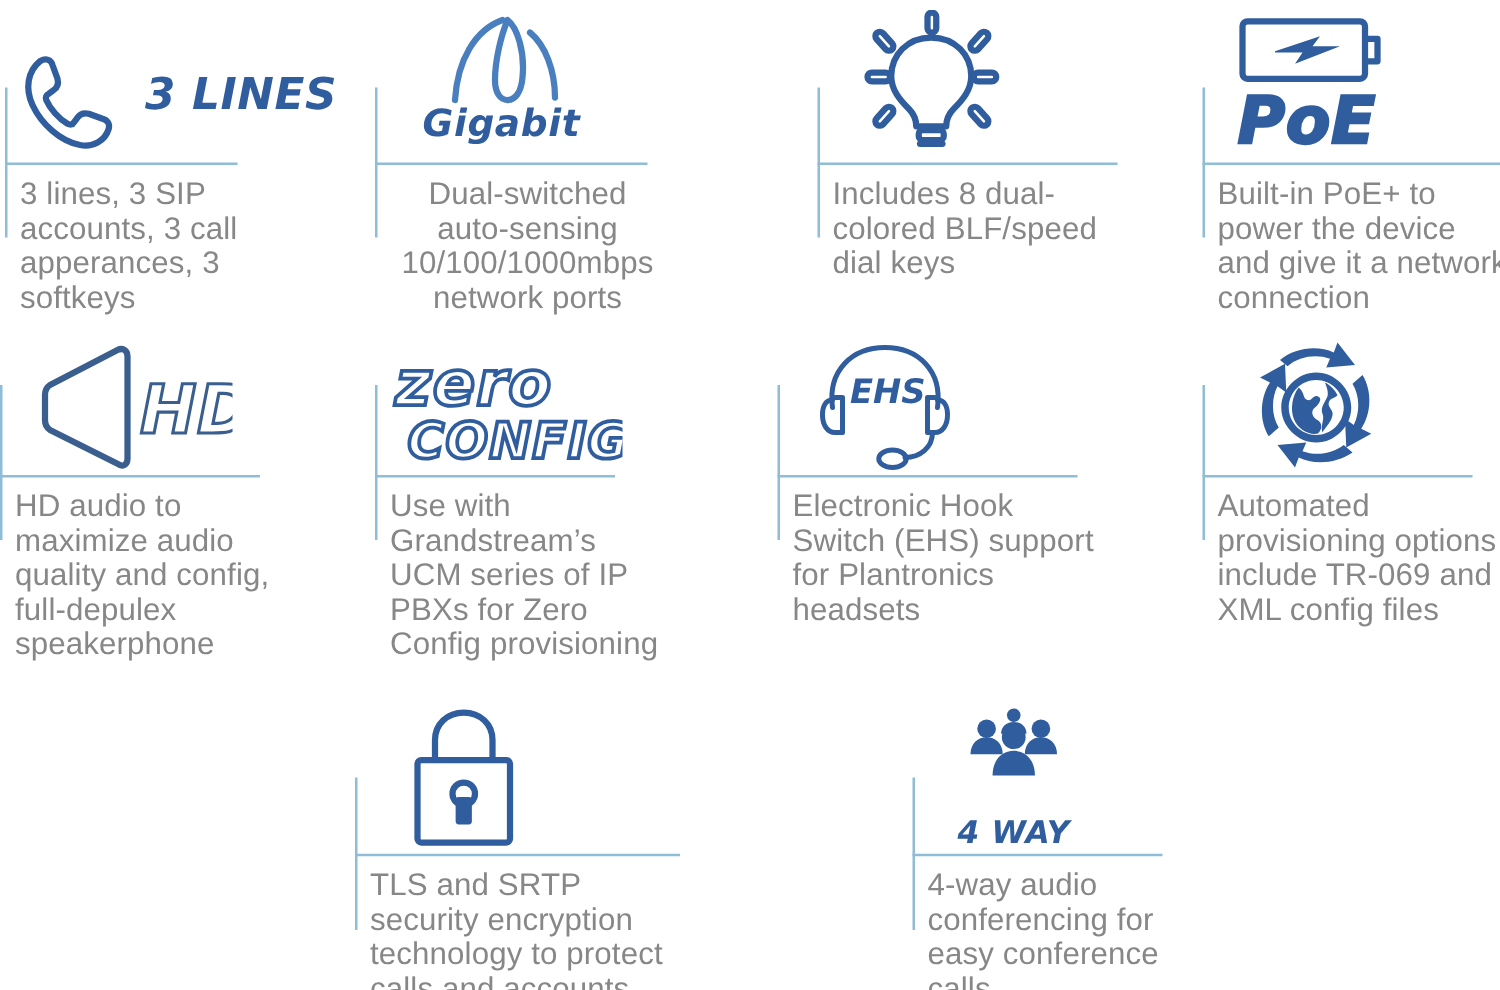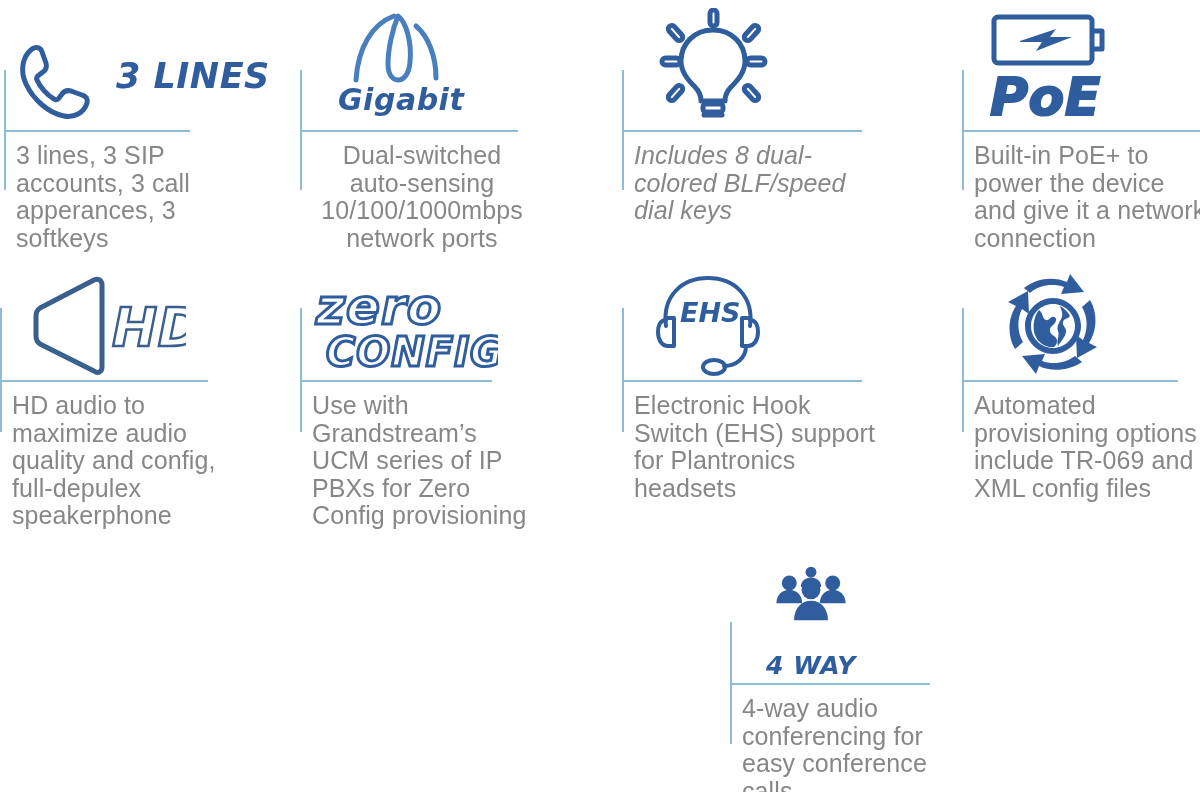--- a/index.html
+++ b/index.html
@@ -81,32 +81,32 @@
         <path d="M18 12 C8 20, 6 34, 12 47 C19 62, 34 76, 50 79 C60 81, 70 76, 73 66 C74 62, 72 59, 68 58 L57 54 C53 53, 50 54, 48 57 L45 61 C44 63, 42 63, 40 62 C33 58, 26 50, 23 43 C22 41, 23 39, 25 38 L29 35 C32 33, 33 30, 32 26 L28 15 C27 11, 23 9, 18 12 Z" fill="none" stroke="#2f5d9e" stroke-width="5" stroke-linejoin="round"></path>
       </svg>
       <span class="wordmark" style="font-size:35px; margin-left:22px; margin-bottom:26px; white-space:nowrap;">3 LINES</span>
     </div>
     <div class="desc" style="left:12px; top:134px; width:180px;">3 lines, 3 SIP accounts, 3 call apperances, 3 softkeys</div>
   </div>
 
   <div class="feature" style="left:300px; top:8px; width:260px; height:250px;">
     <div class="v-rule" style="top:62px; height:120px;"></div>
     <div class="h-rule" style="top:122px; width:218px;"></div>
-    <div class="icon-wrap" style="left:38px; top:0px; height:118px; flex-direction:column; align-items:center; justify-content:flex-start;">
+    <div class="icon-wrap" style="left:38px; top:0px; height:118px; flex-direction:column; justify-content:flex-start;">
       <svg width="110" height="78" viewBox="0 0 110 78">
         <path d="M10 72 C12 40, 26 16, 48 8" fill="none" stroke="#4a7fbf" stroke-width="5" stroke-linecap="round"></path>
         <path d="M52 8 C60 14, 66 34, 64 54 C63 66, 58 72, 52 72 C46 72, 42 66, 42 56 C42 40, 47 20, 52 8 Z" fill="none" stroke="#4a7fbf" stroke-width="5" stroke-linejoin="round"></path>
         <path d="M70 18 C82 28, 90 48, 90 70" fill="none" stroke="#4a7fbf" stroke-width="5" stroke-linecap="round"></path>
       </svg>
       <span class="wordmark" style="font-size:30px; margin-top:-4px;">Gigabit</span>
     </div>
     <div class="desc" style="left:12px; top:134px; width:220px;text-align:center;">Dual-switched auto-sensing 10/100/1000mbps network ports</div>
   </div>
 
-  <div class="feature" style="left:622px; top:8px; width:280px; height:250px;font-style:italic;">
+  <div class="feature" style="left:654px; top:8px; width:280px; height:250px;">
     <div class="v-rule" style="top:62px; height:120px;"></div>
     <div class="h-rule" style="top:122px; width:240px;"></div>
     <div class="icon-wrap" style="left:26px; top:0px; height:118px;">
       <svg width="130" height="118" viewBox="0 0 130 118">
         <g fill="none" stroke="#2f5d9e" stroke-width="5" stroke-linecap="round" stroke-linejoin="round">
           <path d="M65 22 C46 22, 33 36, 33 53 C33 64, 40 72, 47 79 C51 83, 53 88, 53 93 L77 93 C77 88, 79 83, 83 79 C90 72, 97 64, 97 53 C97 36, 84 22, 65 22 Z"></path>
           <rect x="55" y="96" width="20" height="8" rx="3"></rect>
           <path d="M56 107 L74 107"></path>
           <rect x="62" y="2" width="7" height="16" rx="3.5"></rect>
           <rect x="14" y="50" width="18" height="7" rx="3.5"></rect>
@@ -194,20 +194,36 @@
           <path d="M30 18 C42 8, 60 6, 73 12 L76 4 L90 22 L67 24 L70 17 C59 13, 45 15, 36 23 Z"></path>
           <path d="M96 30 C104 43, 103 61, 95 73 L103 77 L83 88 L82 65 L89 70 C94 60, 94 47, 88 37 Z"></path>
           <path d="M88 92 C75 101, 57 102, 45 96 L42 104 L28 86 L51 84 L48 91 C59 95, 72 93, 81 86 Z"></path>
           <path d="M21 79 C13 66, 14 48, 22 36 L14 32 L34 21 L35 44 L28 39 C23 49, 23 62, 29 72 Z"></path>
         </g>
       </svg>
     </div>
     <div class="desc" style="left:12px; top:122px; width:230px;">Automated provisioning options include TR-069 and XML config files</div>
   </div>
 
+  <div class="feature" style="left:284px; top:560px; width:280px; height:232px;">
+    <div class="v-rule" style="top:62px; height:122px;"></div>
+    <div class="h-rule" style="top:123px; width:260px;"></div>
+    <div class="icon-wrap" style="left:42px; top:2px; height:118px;">
+      <svg width="90" height="118" viewBox="0 0 90 118">
+        <g fill="none" stroke="#2f5d9e" stroke-width="5" stroke-linejoin="round">
+          <path d="M22 46 L22 30 C22 17, 32 8, 45 8 C58 8, 68 17, 68 30 L68 46"></path>
+          <rect x="8" y="46" width="74" height="66" rx="3"></rect>
+          <circle cx="45" cy="73" r="9"></circle>
+          <path d="M45 81 L45 95"></path>
+        </g>
+        <path d="M41 78 L49 78 L49 95 L41 95 Z" fill="none" stroke="#2f5d9e" stroke-width="5" stroke-linejoin="round"></path>
+      </svg>
+    </div>
+    <div class="desc" style="left:12px; top:135px; width:262px;">TLS and SRTP security encryption technology to protect calls and accounts</div>
+  </div>
 
   <div class="feature" style="left:730px; top:560px; width:260px; height:232px;">
     <div class="v-rule" style="top:62px; height:122px;"></div>
     <div class="h-rule" style="top:123px; width:200px;"></div>
     <div class="icon-wrap" style="left:26px; top:4px; height:116px; flex-direction:column; align-items:center; justify-content:flex-start;gap:28px;">
       <svg width="110" height="84" viewBox="0 0 110 84">
         <g fill="#2f5d9e">
           <circle cx="55" cy="12" r="8"></circle>
           <path d="M40 34 C40 25, 47 20, 55 20 C63 20, 70 25, 70 34 Z"></path>
           <circle cx="23" cy="28" r="11"></circle>

